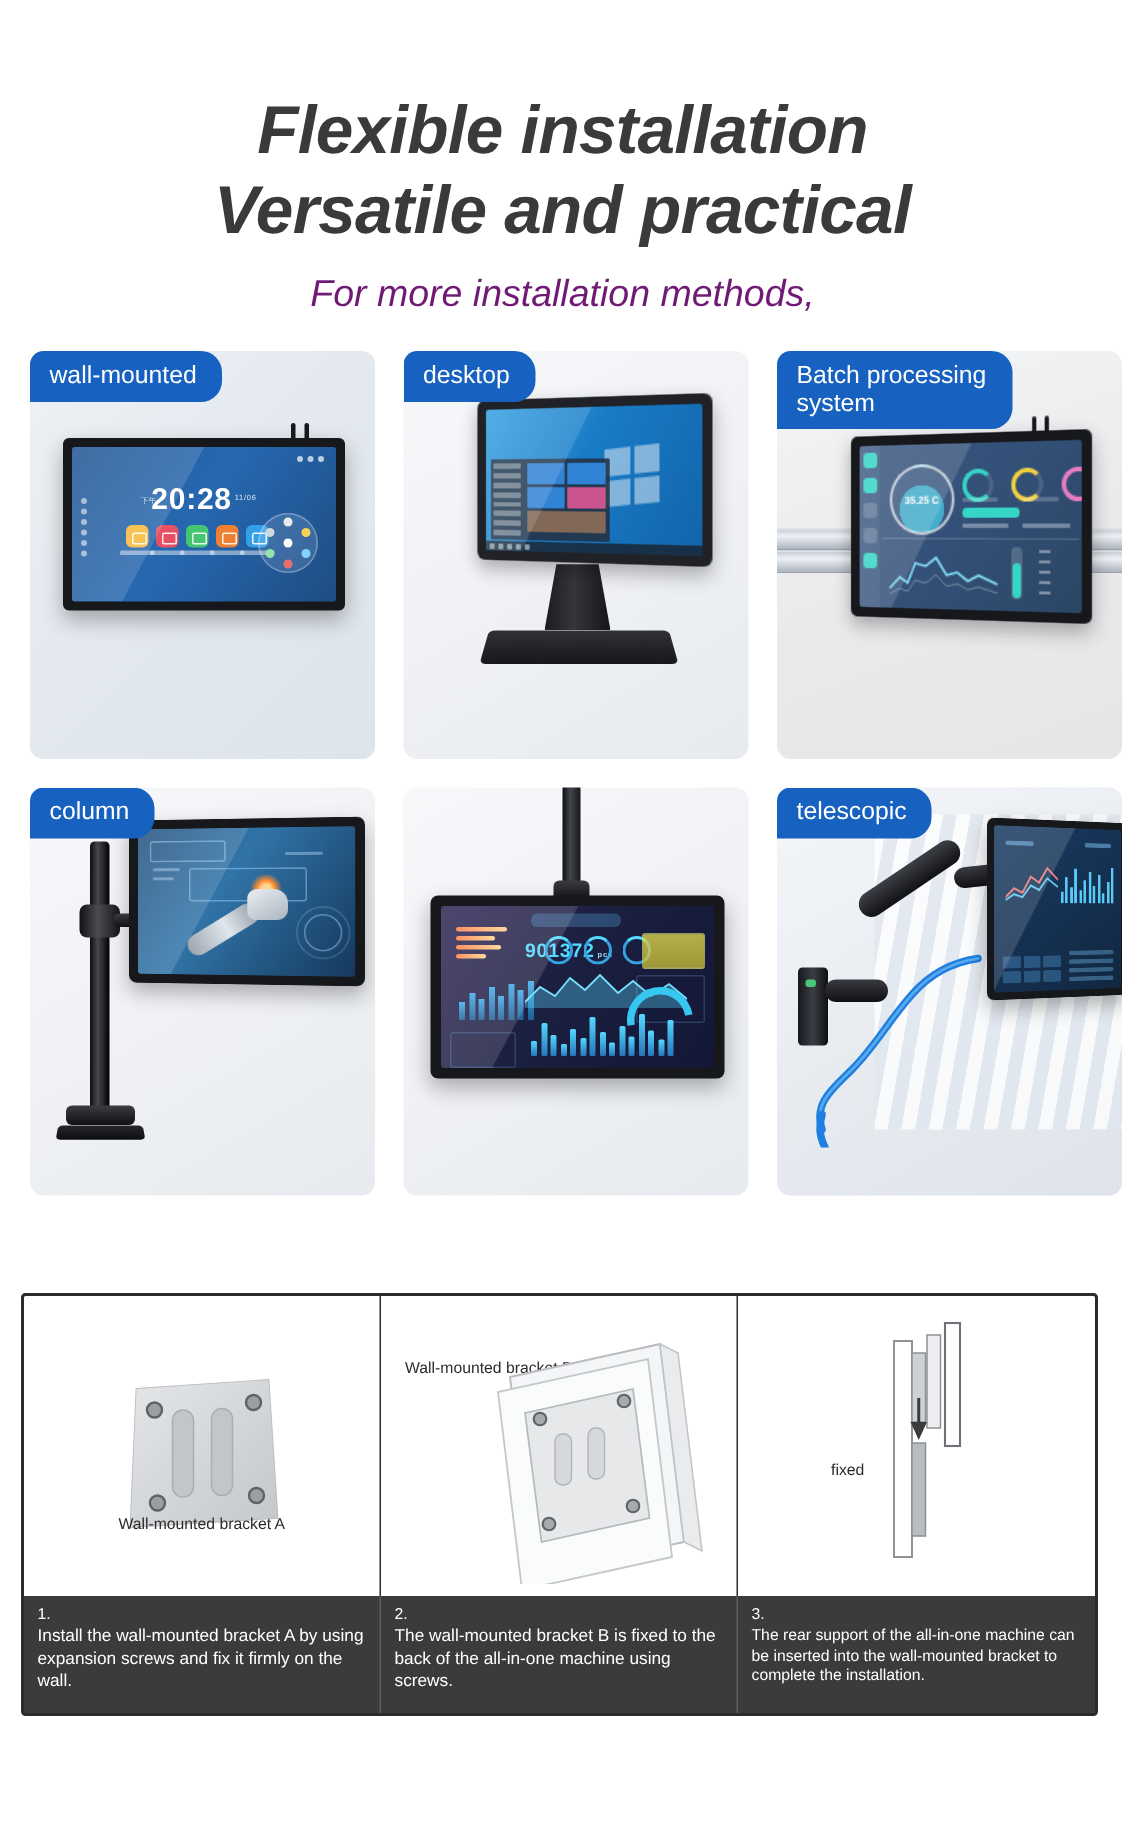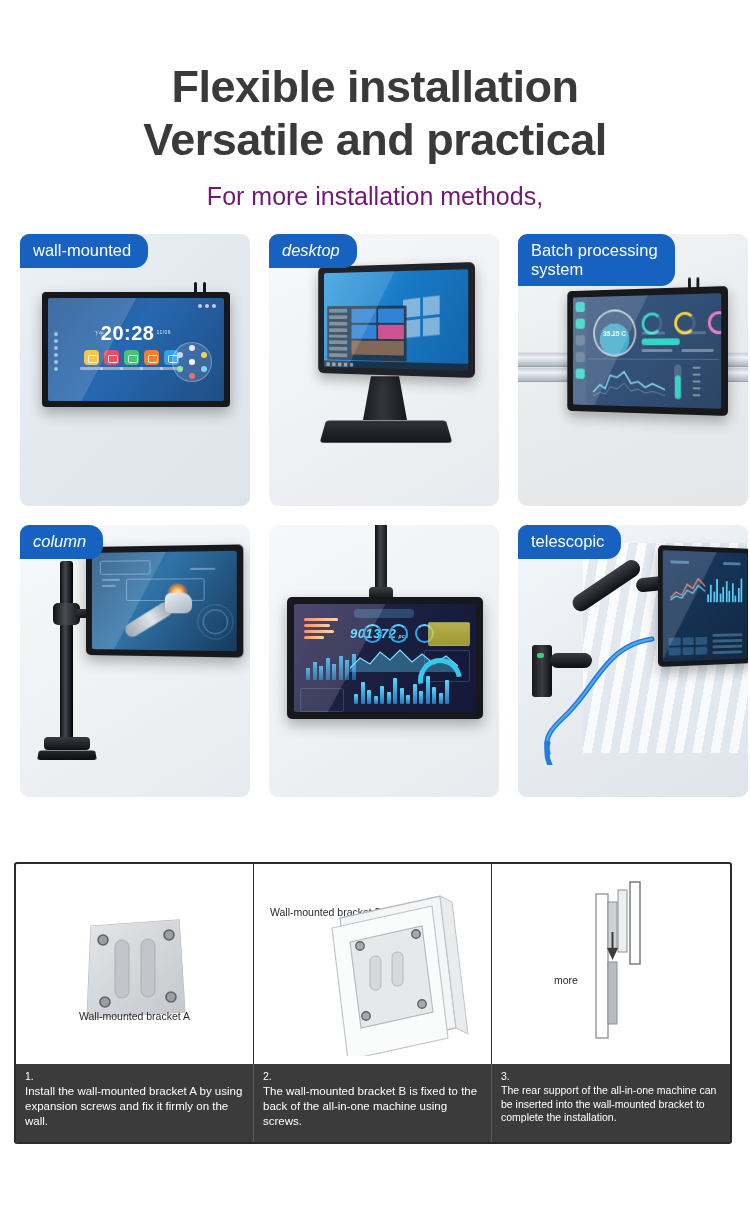--- a/index.html
+++ b/index.html
@@ -8,21 +8,21 @@
   }
   body {
     width: 750px; height: 1217px;
     font-family: "Liberation Sans", sans-serif;
     color: #333;
     overflow: hidden;
     position: relative;
   }
 
   
-  .header { padding-top: 60px; text-align: center; }
+  .header { padding-top: 60px; text-align: center; font-style: italic; }
   .title-line {
     font-size: 45px;
     font-weight: 700;
     color: #3a3a3a;
     line-height: 1.18;
     letter-spacing: -0.5px;
   }
   .subtitle {
     margin-top: 14px;
     font-size: 25px;
@@ -42,21 +42,20 @@
     gap: 19px;
   }
   .card {
     position: relative;
     border-radius: 9px;
     overflow: hidden;
     background: linear-gradient(160deg, #f4f5f7 0%, #e9eaec 55%, #e4e6e8 100%);
   }
   .card.light {
     background: linear-gradient(150deg,#f7f8fa 0%, #eef0f3 60%, #e7eaee 100%);
-    font-style: italic;
   }
   .badge {
     position: absolute;
     left: 0; top: 0;
     z-index: 6;
     background: #1761c0;
     color: #fff;
     font-size: 16.5px;
     line-height: 1.12;
     padding: 7px 17px 8px 13px;
@@ -664,21 +663,21 @@
         <rect x="82" y="68" width="11" height="34" rx="5" fill="#d6d8da" stroke="#b0b3b7" stroke-width=".9"></rect>
         <circle cx="50" cy="62" r="4.2" fill="#a6a9ad" stroke="#5f6266" stroke-width="1.4"></circle>
         <circle cx="106" cy="50" r="4.2" fill="#a6a9ad" stroke="#5f6266" stroke-width="1.4"></circle>
         <circle cx="56" cy="132" r="4.2" fill="#a6a9ad" stroke="#5f6266" stroke-width="1.4"></circle>
         <circle cx="112" cy="120" r="4.2" fill="#a6a9ad" stroke="#5f6266" stroke-width="1.4"></circle>
         <path d="M130,12 L142,18 L158,150 L146,144 Z" fill="#e9ebed" stroke="#c0c3c7" stroke-width="1"></path>
       </svg>
     </div>
 
     <div class="pd-cell">
-      <div class="pd-label c">more</div>
+      <div class="pd-label c">fixed</div>
       <svg style="position:absolute;left:96px;top:16px" width="110" height="176" viewBox="0 0 110 176">
         <rect x="8" y="14" width="12" height="144" fill="#ffffff" stroke="#8d9095" stroke-width="1.3"></rect>
         <rect x="20" y="82" width="9" height="62" fill="#b9bcc0" stroke="#8d9095" stroke-width="1"></rect>
         <rect x="20" y="22" width="9" height="46" fill="#cfd2d5" stroke="#8d9095" stroke-width="1"></rect>
         <rect x="30" y="10" width="9" height="62" fill="#eceef0" stroke="#8d9095" stroke-width="1"></rect>
         <rect x="42" y="2" width="10" height="82" fill="#ffffff" stroke="#6f7276" stroke-width="1.4"></rect>
         <path d="M24.5,52 L24.5,74" stroke="#3b3b3b" stroke-width="2" fill="none"></path>
         <path d="M19,68 L24.5,80 L30,68 Z" fill="#3b3b3b"></path>
       </svg>
     </div>

